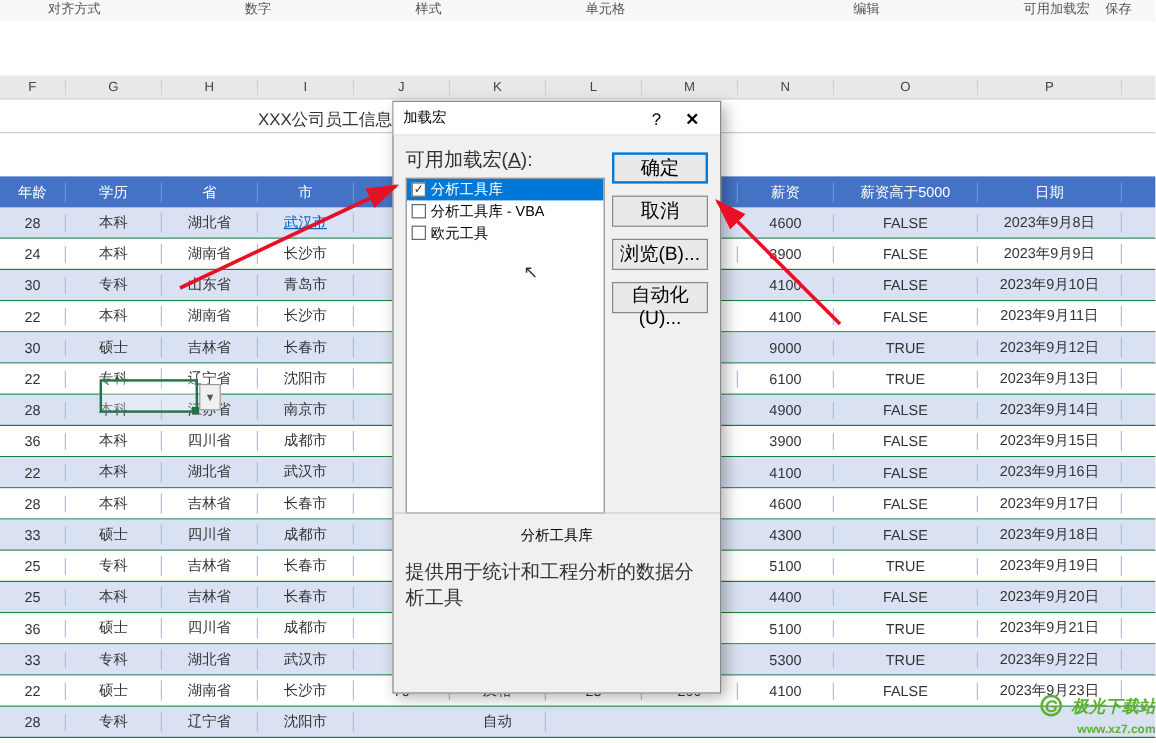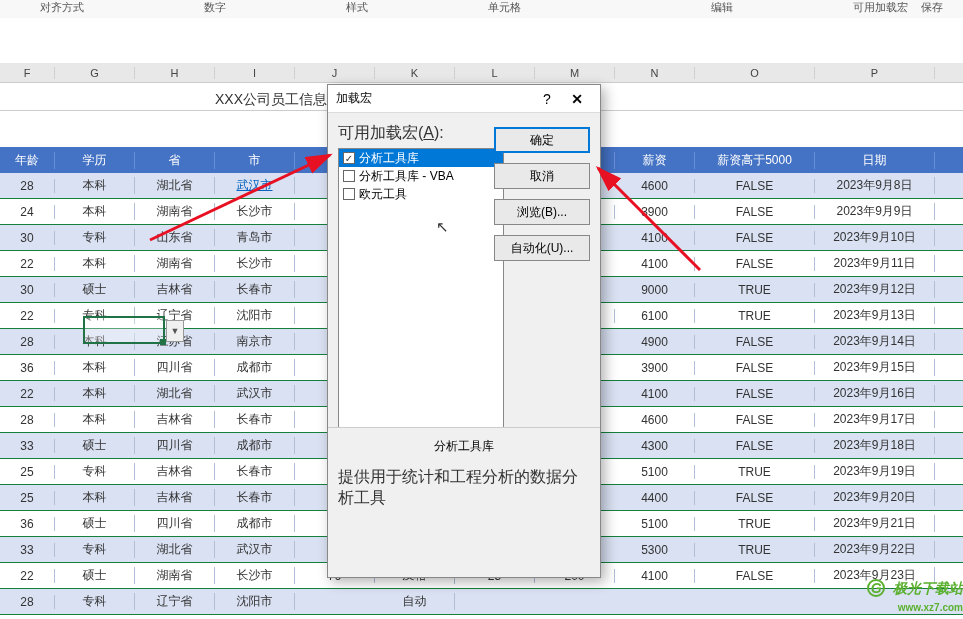--- a/index.html
+++ b/index.html
@@ -50,21 +50,21 @@
     .dialog-close { width: 30px; text-align: center; cursor: pointer; font-size: 14px; font-weight: bold;}
     .dialog-body { padding: 10px; }
     .dialog-label { font-size: 16px; margin-bottom: 4px; color: #333; }
     .dialog-label u { text-decoration: underline; }
     .addin-list { width: 166px; height: 280px; background: #fff; border: 1px solid #888; overflow: auto; }
     .addin-item { display: flex; align-items: center; height: 18px; padding: 0 4px; font-size: 12px; gap: 4px; }
     .addin-item.selected { background: #0078d7; color: #fff; }
     .addin-check { width: 12px; height: 12px; border: 1px solid #666; background: #fff; display: flex; align-items: center; justify-content: center; font-size: 10px; color: #333; }
     .addin-check.checked::after { content: "✓"; }
     .dialog-buttons { position: absolute; right: 10px; top: 42px; display: flex; flex-direction: column; gap: 10px; }
-    .dialog-btn { width: 96px; height: 26px; border: 1px solid #888; background: #e9e9e9; font-size: 12px; cursor: pointer; text-align: center; }
+    .dialog-btn { width: 80px; height: 26px; border: 1px solid #888; background: #e9e9e9; font-size: 16px; cursor: pointer; text-align: center; }
     .dialog-btn.primary { border: 2px solid #0078d7; }
     .dialog-desc { position: absolute; bottom: 0; left: 0; right: 0; height: 150px; padding: 10px; border-top: 1px solid #ccc; }
     .desc-title { text-align: center; font-size: 12px; margin-bottom: 12px; }
     .desc-text { font-size: 16px; color: #333; }
     .cursor-icon { position: absolute; font-size: 15px; color: #333; }
     
     .arrow-svg { position: absolute; pointer-events: none; }
     
     .watermark { position: absolute; right: 0px; bottom: 5px; font-size: 14px; color: #5bb030; font-style: italic; font-weight: bold; text-align: right; }
     .watermark .sub { font-size: 10px; color: #5bb030; font-style: normal; }

